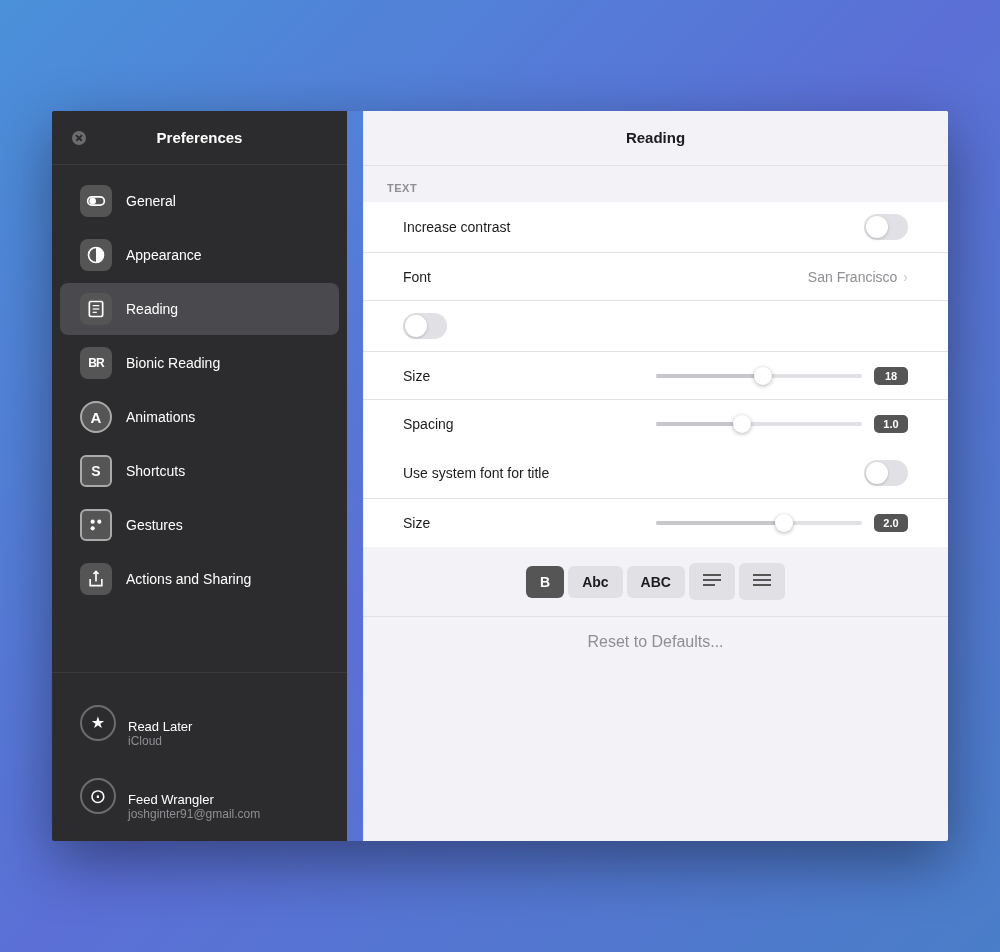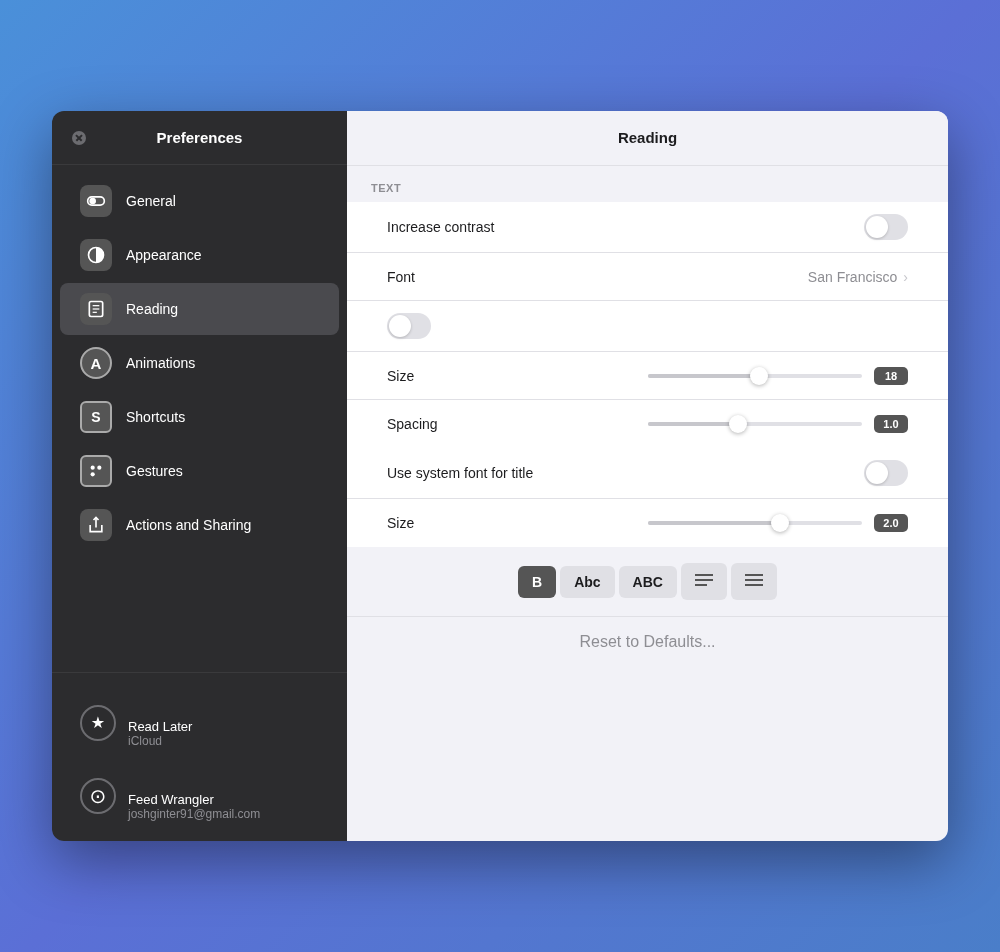--- a/index.html
+++ b/index.html
@@ -10,24 +10,25 @@
       background: linear-gradient(135deg, #4a90d9 0%, #5b6fd6 50%, #4a7ec9 100%);
       display: flex;
       align-items: center;
       justify-content: center;
       font-family: -apple-system, BlinkMacSystemFont, 'Helvetica Neue', Arial, sans-serif;
     }
 
     .window {
       width: 896px;
       height: 730px;
-      border-radius: 12px;
+      border-radius: 2px;
       overflow: hidden;
       display: flex;
       box-shadow: 0 20px 60px rgba(0,0,0,0.4);
+      gap: 16px;
     }
 
     
     .sidebar {
       width: 295px;
       background: #2c2c2e;
       display: flex;
       flex-direction: column;
       flex-shrink: 0;
     }
@@ -430,20 +431,24 @@
           <svg viewBox="0 0 24 24">
               <rect x="4" y="3" width="16" height="18" rx="2" fill="none" stroke="white" stroke-width="2"></rect>
               <line x1="8" y1="8" x2="16" y2="8" stroke="white" stroke-width="1.5"></line>
               <line x1="8" y1="12" x2="16" y2="12" stroke="white" stroke-width="1.5"></line>
               <line x1="8" y1="16" x2="13" y2="16" stroke="white" stroke-width="1.5"></line>
             </svg>
         </div>
         <span class="nav-label">Reading</span>
       </div>
 
+      <div class="nav-item">
+        <div class="nav-icon icon-br" style="font-size:12px; letter-spacing:-1px;">BR</div>
+        <span class="nav-label">Bionic Reading</span>
+      </div>
 
       <div class="nav-item">
         <div class="nav-icon icon-a" style="border-radius:50%; border: 2px solid #aaa; background:#555;">A</div>
         <span class="nav-label">Animations</span>
       </div>
 
       <div class="nav-item">
         <div class="nav-icon icon-s" style="border-radius:6px; border: 2px solid #aaa; background:#555;">S</div>
         <span class="nav-label">Shortcuts</span>
       </div>

